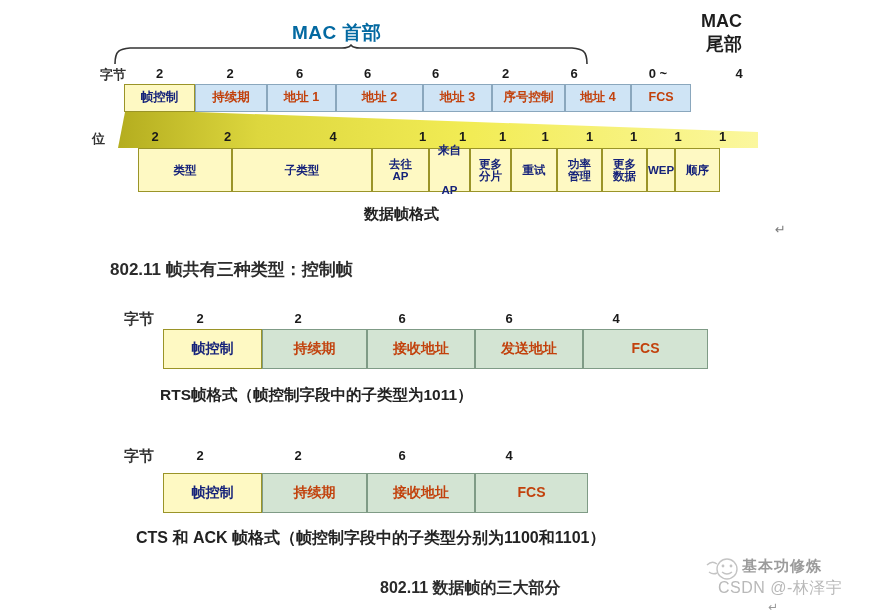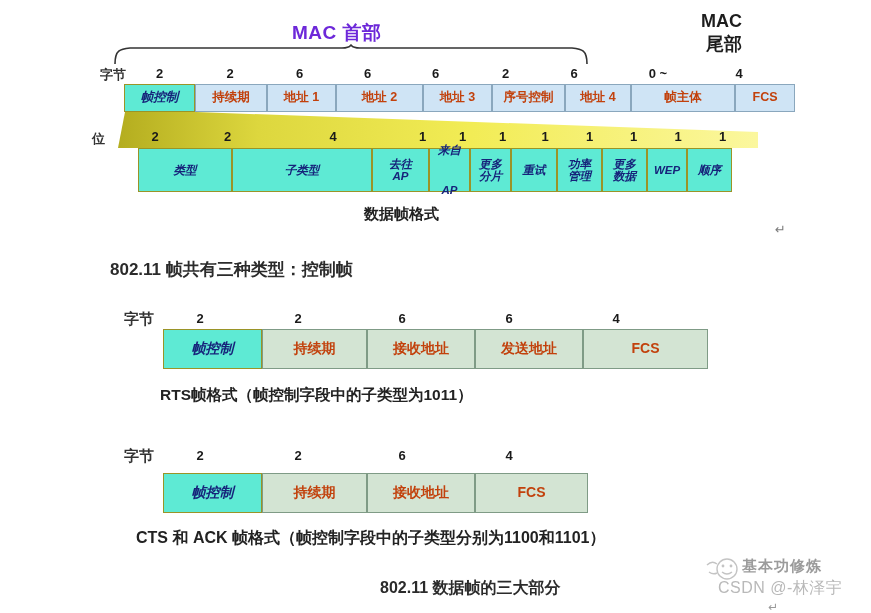--- a/index.html
+++ b/index.html
@@ -10,21 +10,21 @@
   }
   .abs{position:absolute;}
 
   
   .lbl-side{font-size:13px;font-weight:700;color:#333;}
   .num{font-size:13px;font-weight:700;color:#1a1a1a;text-align:center;}
   .title-cn{font-weight:700;color:#222;}
 
   
   #mac-header-title{
-    left:292px;top:20px;font-size:19px;font-weight:700;color:#6d28d9;
+    left:292px;top:20px;font-size:19px;font-weight:700;color:#0369a1;
     letter-spacing:.5px;
   }
   #mac-trailer-title{
     left:701px;top:10px;font-size:18px;font-weight:700;color:#1d1d1d;
     line-height:23px;text-align:right;
   }
 
   
   #mac-brace{left:112px;top:44px;}
 
@@ -34,21 +34,21 @@
     box-sizing:border-box;
     border:1px solid #7f8fa0;
     display:flex;align-items:center;justify-content:center;
     font-size:12.5px;font-weight:700;
     color:#c2410c;
     white-space:nowrap;
     line-height:1.08;
     text-align:center;
   }
   .cell.blue{background:#cfe4f5;border-color:#8aa7bd;}
-  .cell.yellow{background:#5eead4;border-color:#9a9428;color:#16237a;font-style:italic;}
+  .cell.yellow{background:#fef9c3;border-color:#9a9428;color:#16237a;}
   .cell.green{background:#d3e4d3;border-color:#7f9b86;}
 
   
   #row-bytes{left:124px;top:84px;height:28px;}
   #row-bytes .cell{height:28px;}
 
   
   #row-bits{left:118px;top:148px;height:44px;}
   #row-bits .cell{height:44px;flex-direction:column;justify-content:center;font-size:11.5px;}
   #row-bits .cell span{display:block;}
@@ -131,23 +131,20 @@
       <span>地址 2</span>
     </div>
     <div class="cell blue" style="width: 69px;">
       <span>地址 3</span>
     </div>
     <div class="cell blue" style="width: 73px;">
       <span>序号控制</span>
     </div>
     <div class="cell blue" style="width: 66px;">
       <span>地址 4</span>
-    </div>
-    <div class="cell blue" style="width: 104px;">
-      <span>帧主体</span>
     </div>
     <div class="cell blue" style="width: 60px;">
       <span>FCS</span>
     </div>
   </div>
 
 <svg class="abs" id="fc-fan" width="660" height="44">
   <defs>
     <linearGradient id="fanGrad" x1="0" y1="0" x2="1" y2="0">
       <stop offset="0%" stop-color="#b4ad1f"></stop>
@@ -198,21 +195,21 @@
       <span>重试</span>
     </div>
     <div class="cell yellow" style="width: 45px;">
       <span>功率</span>
       <span>管理</span>
     </div>
     <div class="cell yellow" style="width: 45px;">
       <span>更多</span>
       <span>数据</span>
     </div>
-    <div class="cell yellow" style="width: 40px;">
+    <div class="cell yellow" style="width: 28px;">
       <span>WEP</span>
     </div>
     <div class="cell yellow" style="width: 45px;">
       <span>顺序</span>
     </div>
   </div>
 
 <div class="abs caption" id="cap-data-frame">数据帧格式</div>
 
 <div class="abs caption" id="cap-802-control">802.11 帧共有三种类型：控制帧</div>

